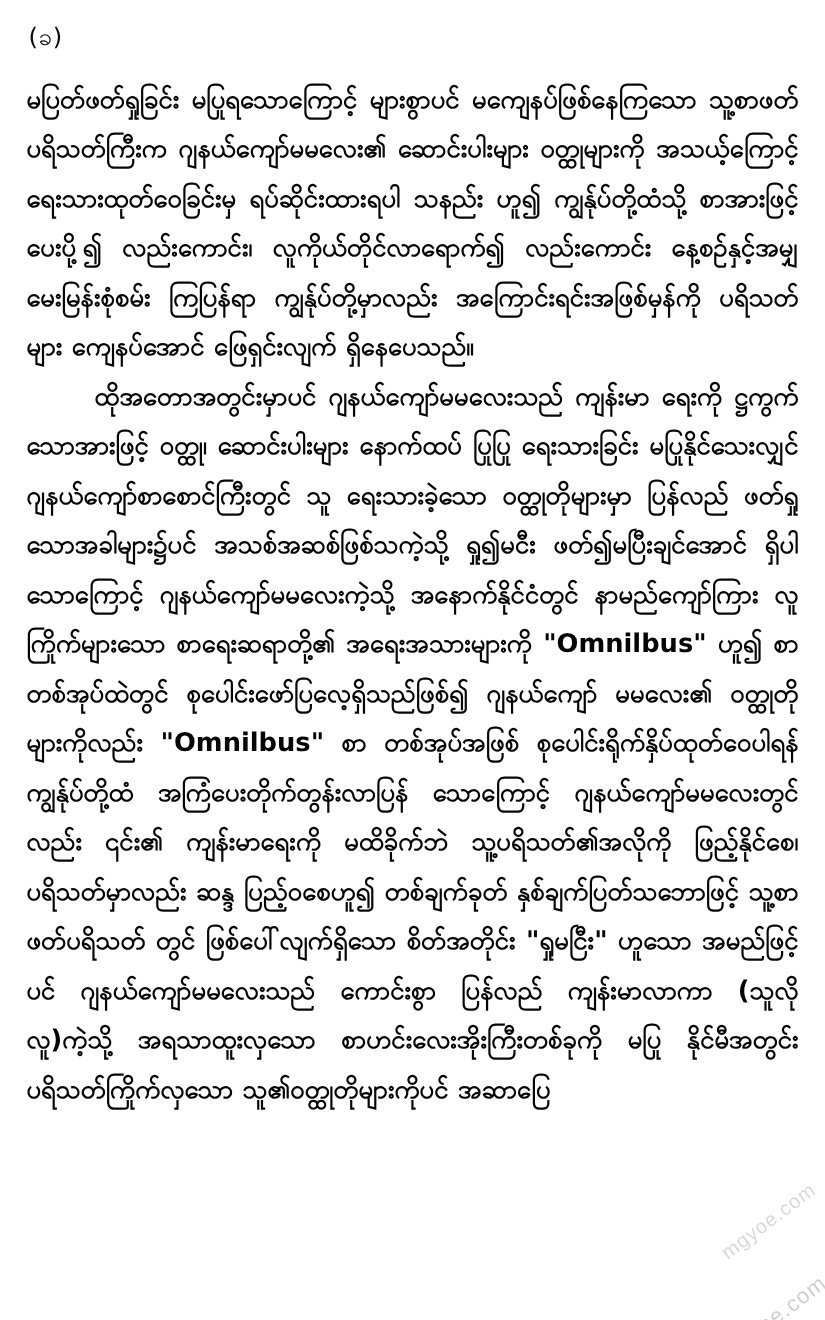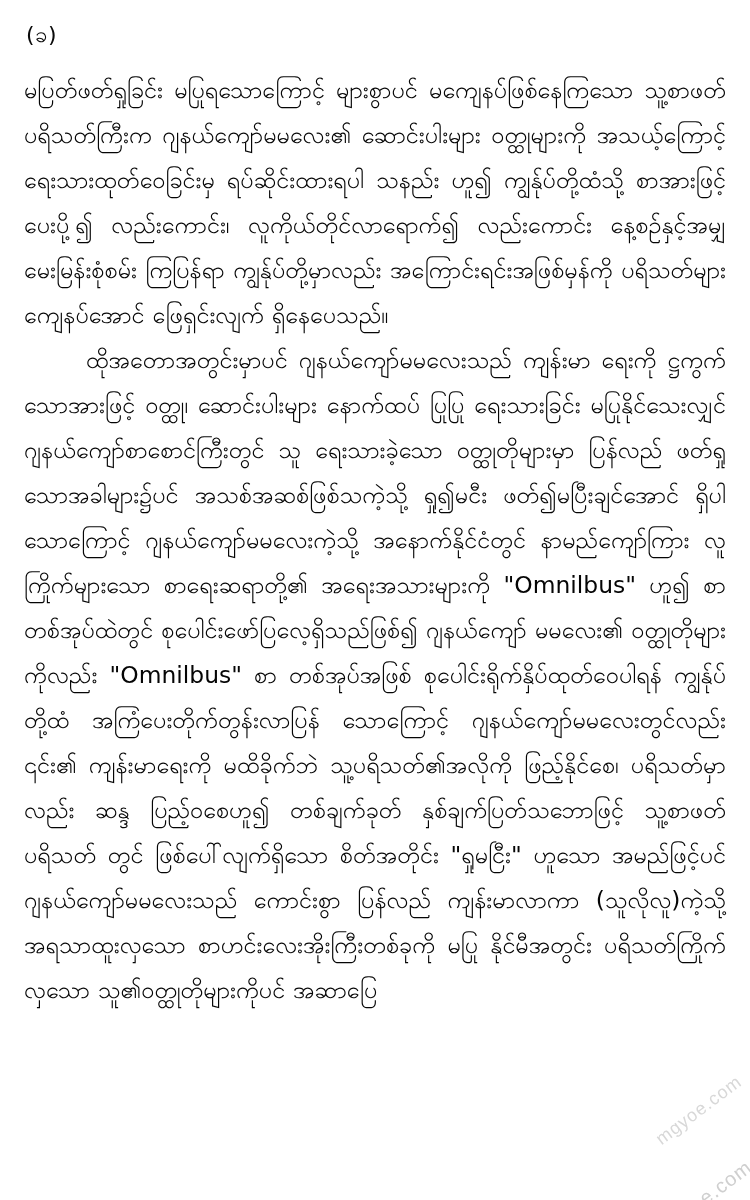--- a/index.html
+++ b/index.html
@@ -40,20 +40,21 @@
     text-align: justify;
     text-justify: inter-word;
     word-spacing: 0.5px;
     color: #050505;
     margin: 0;
   }
 
   .para {
     margin: 0 0 0 0;
     text-align: justify;
+    font-weight: bold;
   }
 
   .para + .para {
     margin-top: 0px;
   }
 
   .indent {
     display: inline-block;
     width: 62px;
   }

